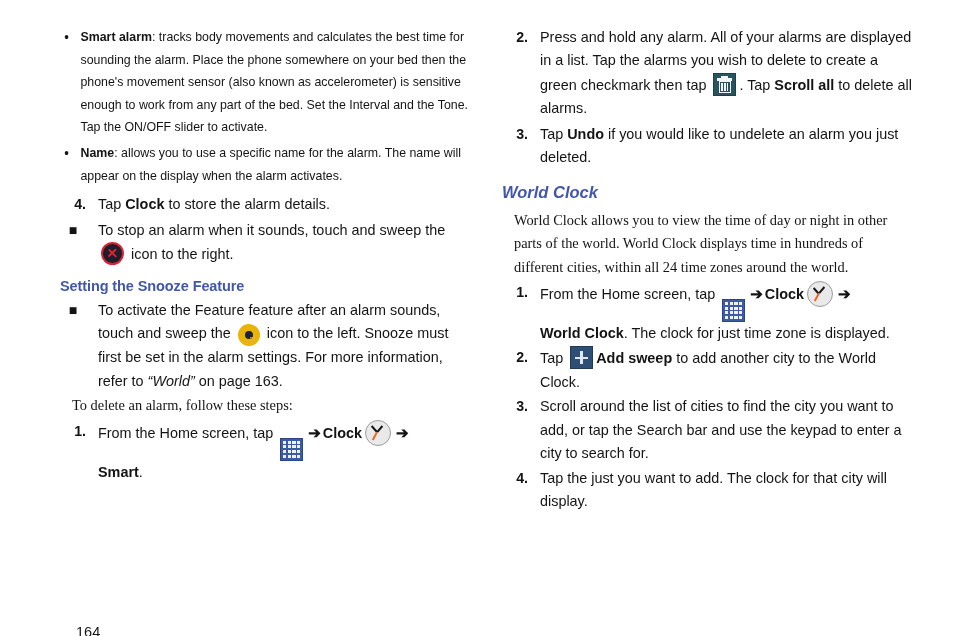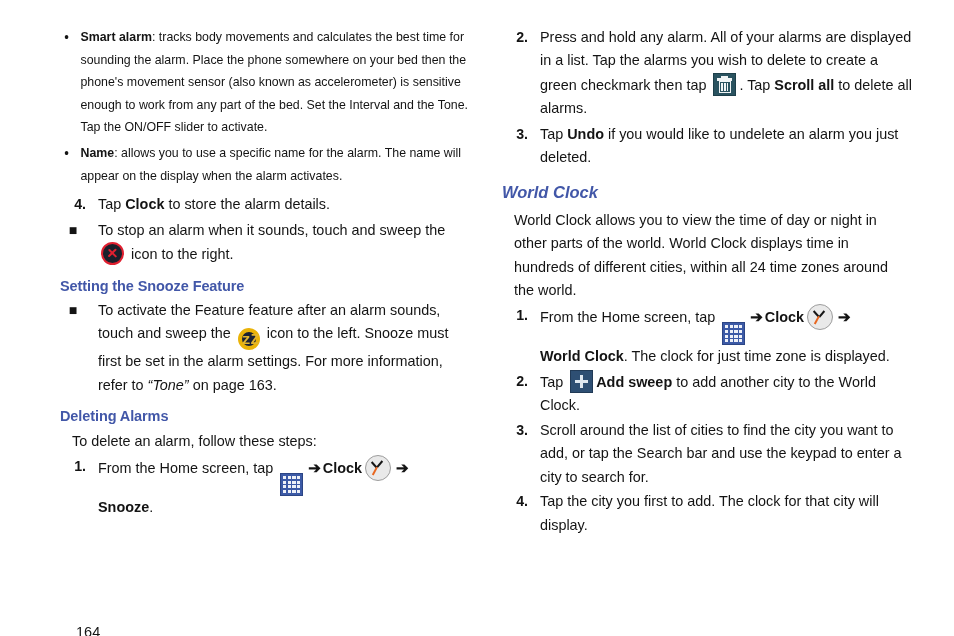--- a/index.html
+++ b/index.html
@@ -49,21 +49,21 @@
     line-height: 1.2;
   }
 
   
   .para {
     font-size: 14.4px;
     line-height: 1.63;
     margin: 0 0 2px 0;
     color: #141414;
   }
-  .para.indent { margin-left: 12px; }
+  .para.indent { margin-left: 12px; font-family: Liberation Serif, serif; }
 
   
   .row {
     display: flex;
     align-items: flex-start;
     font-size: 14.4px;
     line-height: 1.63;
     color: #141414;
     margin: 0 0 1px 0;
   }
@@ -164,30 +164,30 @@
     border-radius: 1px;
   }
   .ic-x .s1 { transform: rotate(45deg); }
   .ic-x .s2 { transform: rotate(-45deg); }
 
   
   .ic-zz {
     width: 22px; height: 22px;
     border-radius: 50%;
     background: #1a2234;
-    border: 4px solid #eab308;
+    border: 7px solid #eab308;
     box-sizing: border-box;
     vertical-align: -6px;
     text-align: center;
     color: #e2b52c;
-    font-size: 15px;
+    font-size: 11px;
     font-weight: bold;
     line-height: 18px;
     letter-spacing: -0.4px;
-    font-family: Liberation Mono, monospace;
+    font-family: Liberation Serif, serif;
   }
 
   
   .ic-trash {
     width: 23px; height: 23px;
     background: #2a5360;
     border: 1px solid #1d3f4a;
     box-sizing: border-box;
     vertical-align: -6px;
   }
@@ -276,24 +276,23 @@
 
     <div class="row">
       <span class="marker sq">■</span>
       <span class="rowtext"><span>To stop an alarm when it sounds, touch and sweep the </span><span class="icon ic-x"><span class="s1"></span><span class="s2"></span></span><span> icon to the right.</span></span>
     </div>
 
     <div class="h-sub">Setting the Snooze Feature</div>
 
     <div class="row">
       <span class="marker sq">■</span>
-      <span class="rowtext"><span>To activate the Feature feature after an alarm sounds, touch and sweep the </span><span class="icon ic-zz">zZ</span><span> icon to the left. Snooze must first be set in the alarm settings. For more information, refer to </span><i>“Tone”</i><span> on page 163.</span></span>
-    </div>
-
-    <div class="h-sub">Deleting Alarms</div>
+      <span class="rowtext"><span>To activate the Feature feature after an alarm sounds, touch and sweep the </span><span class="icon ic-zz">zZ</span><span> icon to the left. Snooze must first be set in the alarm settings. For more information, refer to </span><i>“World”</i><span> on page 163.</span></span>
+    </div>
+
 
     <div class="para indent">To delete an alarm, follow these steps:</div>
 
     <div class="row">
       <span class="marker num">1.</span>
       <span class="rowtext"><span>From the Home screen, tap </span><span class="icon ic-apps"><span class="g">
               <i></i>
               <i></i>
               <i></i>
               <i></i>
@@ -302,21 +301,21 @@
               <i></i>
               <i></i>
               <i></i>
               <i></i>
               <i></i>
               <i></i>
               <i></i>
               <i></i>
               <i></i>
               <i></i>
-            </span></span><span class="arrow">➔</span><b>Clock</b><span class="icon ic-clock"><span class="hand-h"></span><span class="hand-m"></span><span class="hand-s"></span></span><span class="arrow">➔</span><br><b>Snooze</b><span>.</span></span>
+            </span></span><span class="arrow">➔</span><b>Clock</b><span class="icon ic-clock"><span class="hand-h"></span><span class="hand-m"></span><span class="hand-s"></span></span><span class="arrow">➔</span><br><b>Smart</b><span>.</span></span>
     </div>
 
   </div>
 
   <div class="col col-right">
 
     <div class="row" style="margin-bottom:2px;">
       <span class="marker num">2.</span>
       <span class="rowtext"><span>Press and hold any alarm. All of your alarms are displayed in a list. Tap the alarms you wish to delete to create a green checkmark then tap </span><span class="icon ic-trash"><span class="tab"></span><span class="lid"></span><span class="can">
               <b></b>
@@ -361,20 +360,20 @@
       <span class="rowtext"><span>Tap </span><span class="icon ic-plus"><span class="pv"></span><span class="ph"></span></span><b>Add sweep</b><span> to add another city to the World Clock.</span></span>
     </div>
 
     <div class="row">
       <span class="marker num">3.</span>
       <span class="rowtext">Scroll around the list of cities to find the city you want to add, or tap the Search bar and use the keypad to enter a city to search for.</span>
     </div>
 
     <div class="row">
       <span class="marker num">4.</span>
-      <span class="rowtext">Tap the city you first to add. The clock for that city will display.</span>
+      <span class="rowtext">Tap the just you want to add. The clock for that city will display.</span>
     </div>
 
   </div>
 
   <div class="folio">164</div>
 
 </div>
 
 </body></html>

